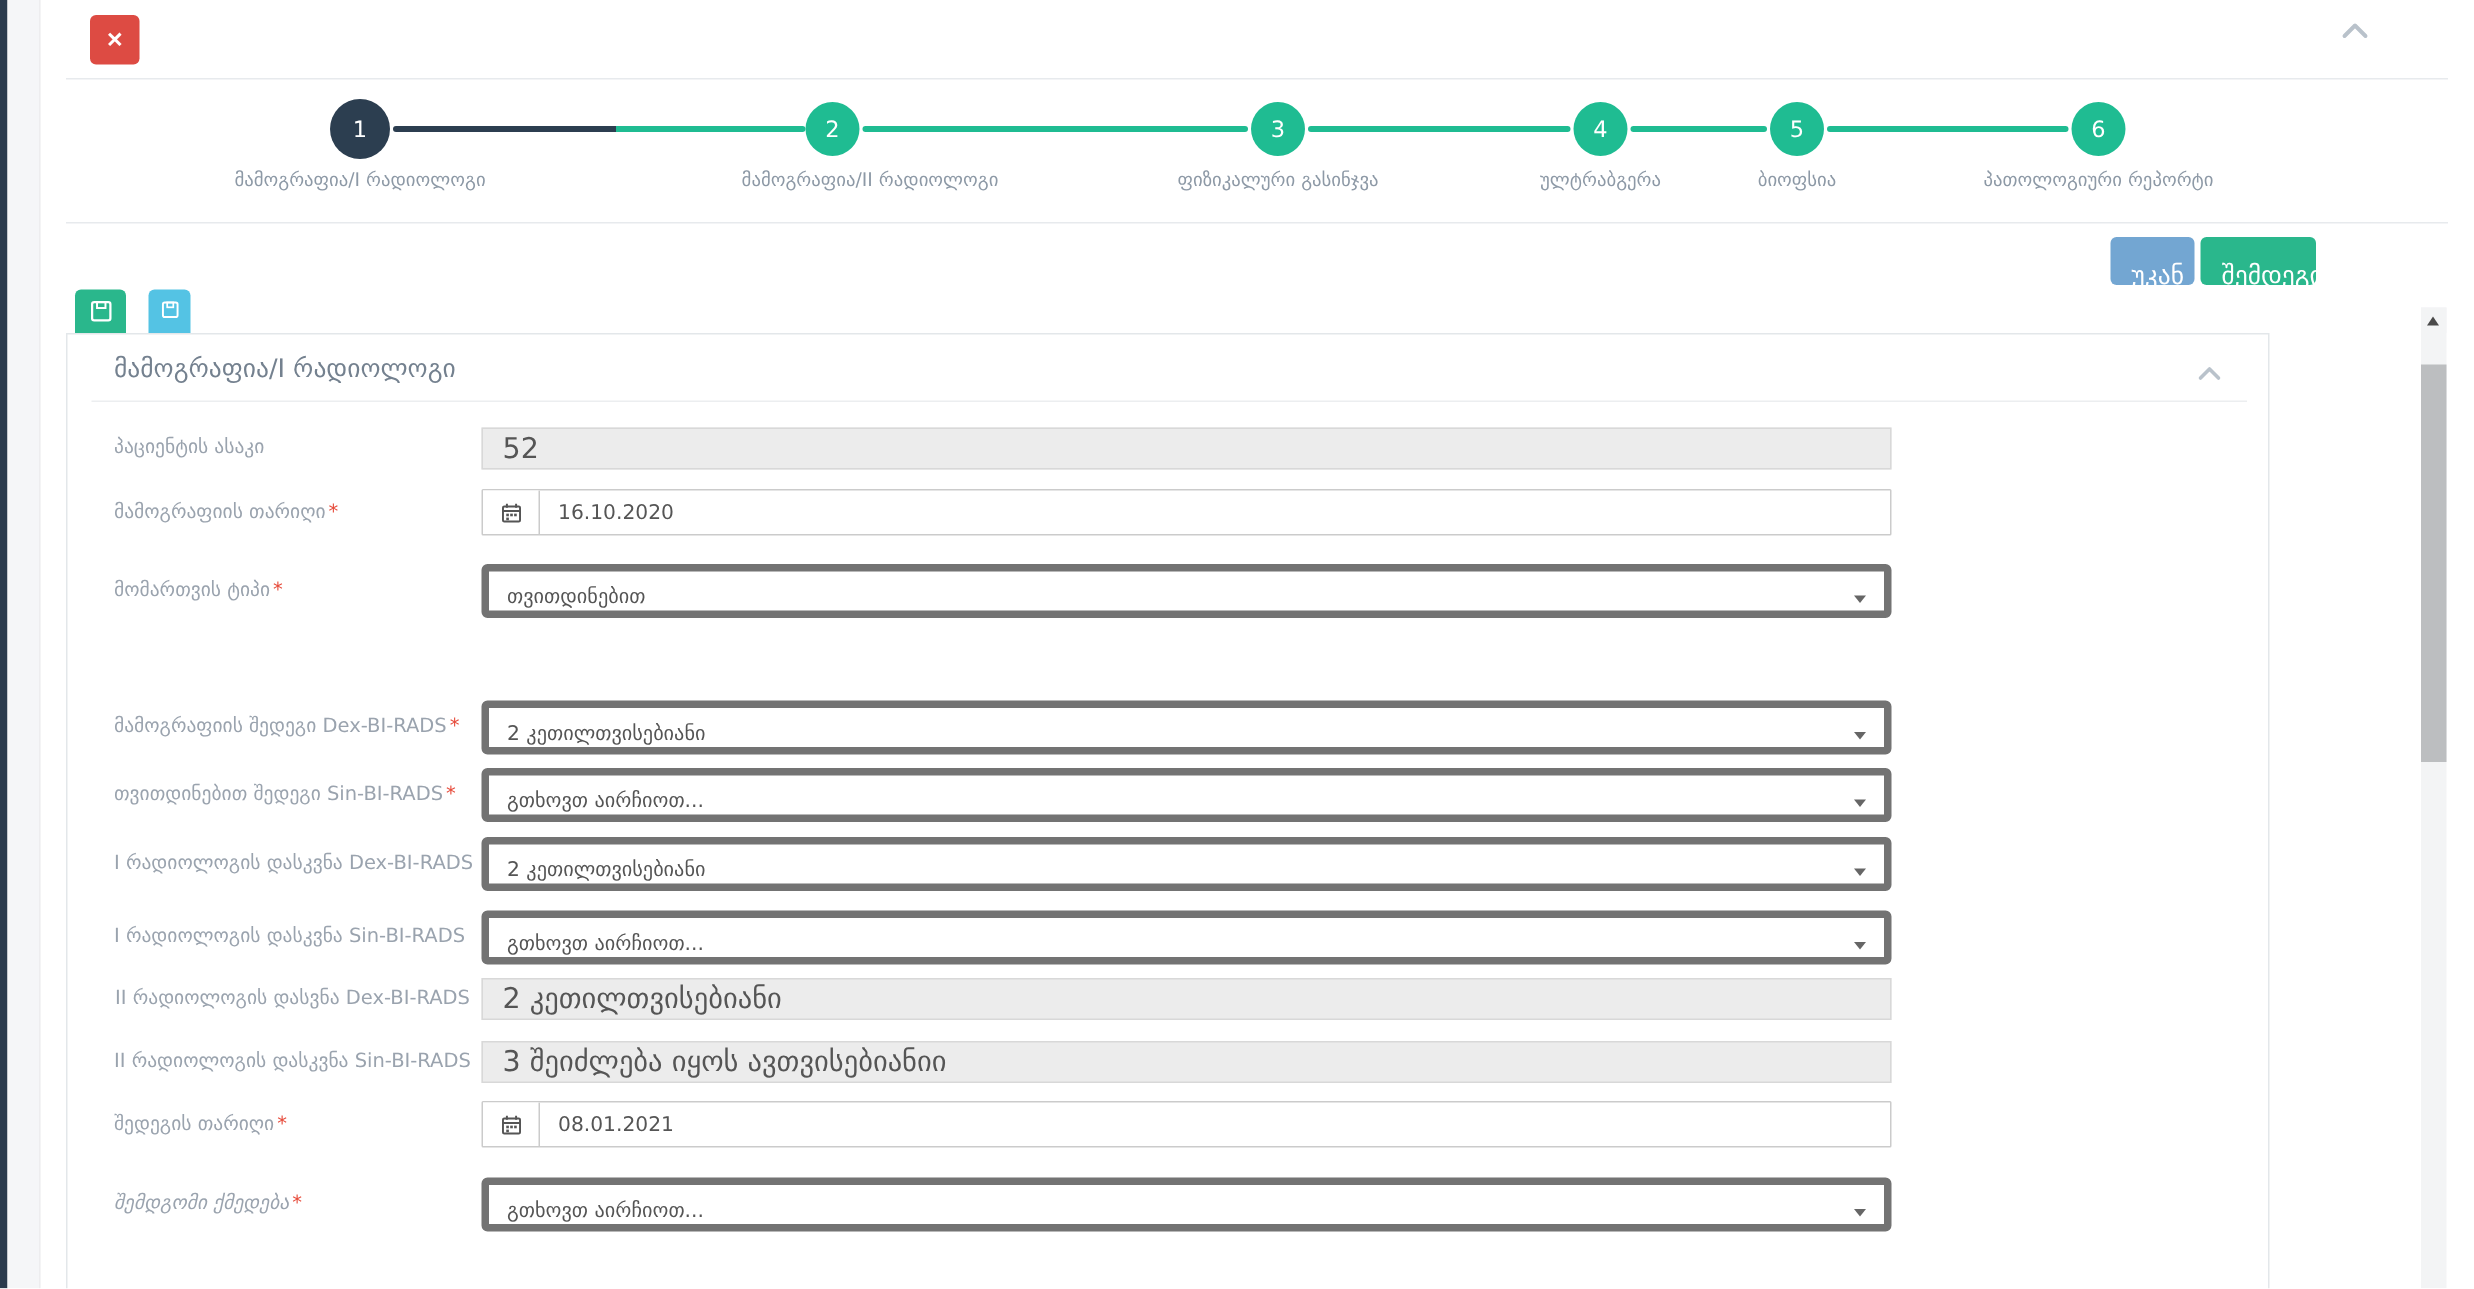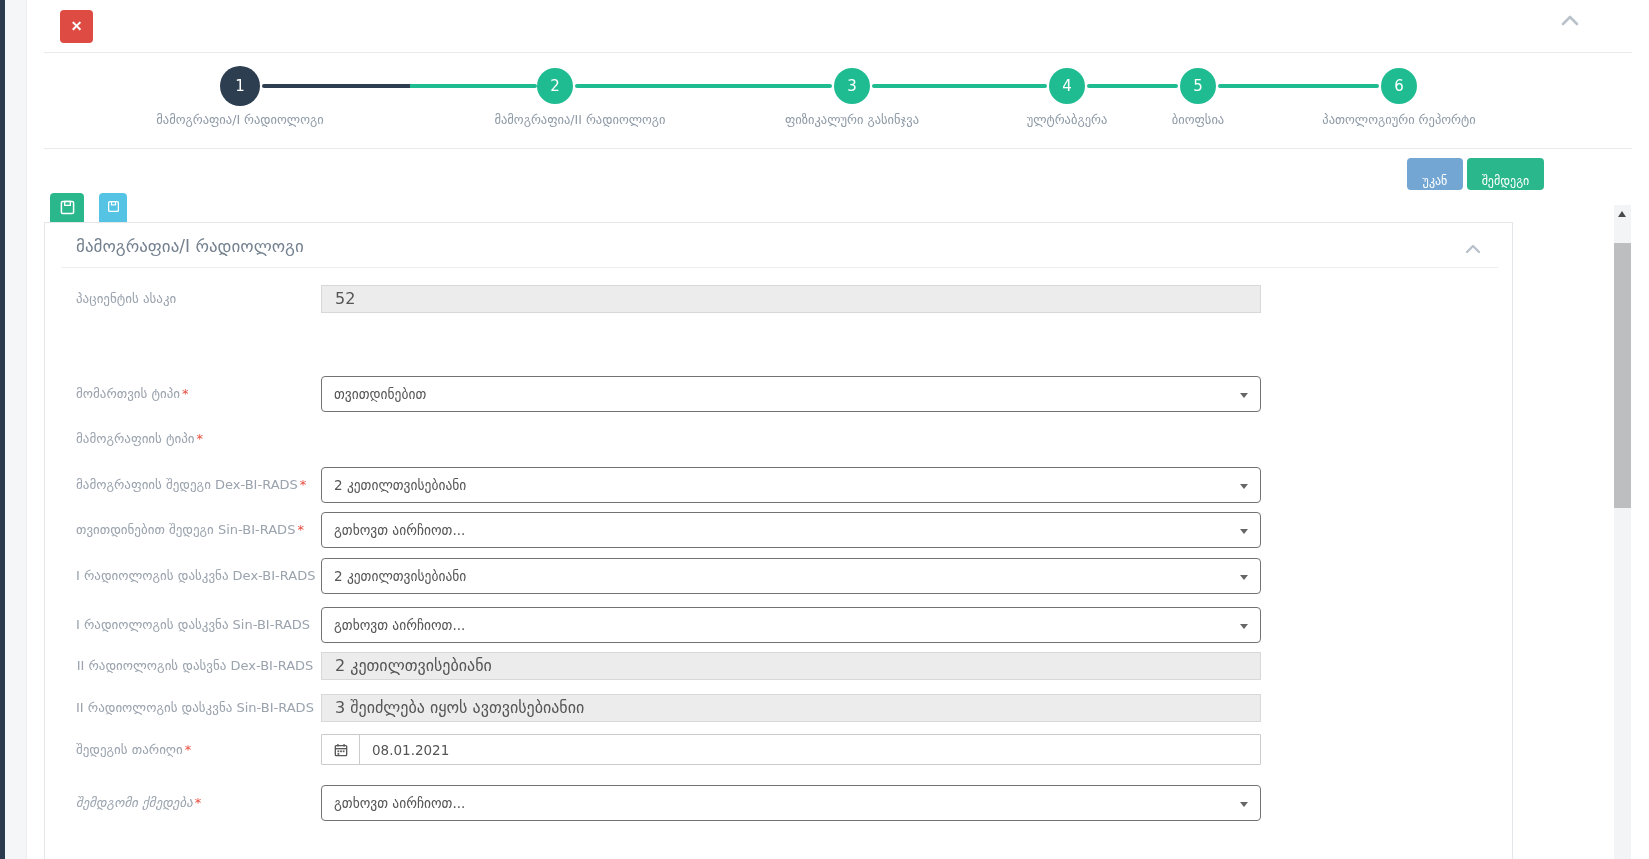--- a/index.html
+++ b/index.html
@@ -20,21 +20,21 @@
 
   
   .step-circle { position:absolute; border-radius:50%; background:#1fbc92; color:#fff; text-align:center; cursor:pointer; }
   .step-circle.dark { background:#2c3e50; }
   .step-num { font-size:15px; color:#fff; }
   .step-label { position:absolute; top:112px; transform:translateX(-50%); font-size:12.5px; color:#8d99a6; white-space:nowrap; }
   .connector { position:absolute; top:84px; height:4px; background:#1fbc92; border-radius:2px; }
   .connector.mix { background:linear-gradient(90deg,#2c3e50 0%,#2c3e50 54%,#1fbc92 54%,#1fbc92 100%); }
 
   
-  .btn { position:absolute; top:158px; height:32px; border:none; border-radius:4px; color:#fff; font-size:12px;
+  .btn { position:absolute; top:158px; height:32px; border:none; border-radius:4px; color:#fff; font-size:17px;
          font-family:"DejaVu Sans", sans-serif; cursor:pointer; padding:16px 14px; }
   .btn-back { left:1407px; width:56px; background:#73a6d2; }
   .btn-next { left:1467px; width:77px; background:#2ab78c; }
 
   
   .mini-btn { position:absolute; top:193px; height:34px; border:none; border-radius:4px; cursor:pointer; z-index:1;
               display:flex; justify-content:center; padding-top:7px; }
   .mini-green { left:50px; width:34px; background:#2ab78c; }
   .mini-blue  { left:99px; width:28px; background:#54c3e4; }
 
@@ -45,28 +45,28 @@
   .panel-chevron { position:absolute; left:1414px; top:16px; width:28px; height:20px; background:transparent; border:none; cursor:pointer; }
   .panel-divider { position:absolute; left:16px; top:44px; width:1437px; height:1px; background:#eceef0; }
 
   
   .row { position:absolute; left:0; width:100%; }
   .flabel { position:absolute; left:31px; width:240px; font-size:13px; color:#9aa3ae; }
   .req { color:#e74c3c; margin-left:2px; }
   .ctl { position:absolute; left:276px; width:940px; }
 
   .ro { height:28px; background:#ececec; border:1px solid #d8d8d8; line-height:26px; padding-left:13px;
-        font-size:16px; color:#555; overflow:hidden; white-space:nowrap; }
+        font-size:19px; color:#555; overflow:hidden; white-space:nowrap; }
 
   .dategroup { display:flex; height:31px; border:1px solid #cbcbcb; border-radius:1px; background:#fff; }
   .dateaddon { width:38px; border-right:1px solid #cbcbcb; display:flex; align-items:center; justify-content:center; background:#fff; }
   .dateinput { flex:1; border:none; outline:none; padding-left:12px; font-size:13.5px; color:#555;
                font-family:"DejaVu Sans", sans-serif; background:transparent; }
 
-  .select { height:36px; background:#fff; border:1px solid #737373; border-radius:4px; line-height:34px;
+  .select { height:36px; background:#fff; border:5px solid #737373; border-radius:4px; line-height:34px;
             padding-left:12px; font-size:13.5px; color:#555; cursor:pointer; position:absolute; }
   .caret { position:absolute; right:12px; top:16px; width:0; height:0;
            border-left:4px solid transparent; border-right:4px solid transparent; border-top:5px solid #666; }
 
   
   .scrollbar { position:absolute; left:1614px; top:205px; width:17px; height:654px; background:#f3f4f5; z-index:3; }
   .scroll-up { position:absolute; left:0; top:0; width:17px; height:17px; background:#f3f4f5; border:none; cursor:pointer; }
   .scroll-up::after { content:""; position:absolute; left:4px; top:6px; width:0; height:0;
                       border-left:4.5px solid transparent; border-right:4.5px solid transparent; border-bottom:6px solid #4a4a4a; }
   .scroll-thumb { position:absolute; left:0; top:38px; width:17px; height:265px; background:#bcbec0; cursor:grab; }
@@ -136,35 +136,52 @@
     </button>
     <div class="panel-divider"></div>
 
     <div class="row" style="top:62px; height:28px;">
       <div class="flabel" style="line-height:28px;">
         <span>პაციენტის ასაკი</span><span class="req"></span>
       </div>
       <div class="ctl ro">52</div>
     </div>
 
+    <div class="row" style="top:103px; height:31px;">
+      <div class="flabel" style="line-height:31px;">
+        <span>მამოგრაფიის თარიღი</span><span class="req">*</span>
+      </div>
+      <div class="ctl dategroup">
+        <span class="dateaddon">
+          <svg width="14" height="14" viewBox="0 0 16 16">
+            <rect x="1.5" y="3" width="13" height="11.5" rx="1" stroke="#555" stroke-width="1.5" fill="none"></rect>
+            <line x1="1.5" y1="6.5" x2="14.5" y2="6.5" stroke="#555" stroke-width="1.5"></line>
+            <line x1="4.5" y1="1" x2="4.5" y2="4" stroke="#555" stroke-width="1.5"></line>
+            <line x1="11.5" y1="1" x2="11.5" y2="4" stroke="#555" stroke-width="1.5"></line>
+            <rect x="4" y="8.5" width="2" height="2" fill="#555"></rect>
+              <rect x="7" y="8.5" width="2" height="2" fill="#555"></rect>
+            <rect x="10" y="8.5" width="2" height="2" fill="#555"></rect>
+              <rect x="4" y="11.5" width="2" height="2" fill="#555"></rect>
+          </svg>
+        </span>
+        <input class="dateinput" value="16.10.2020" style="">
+      </div>
+    </div>
 
     <div class="row" style="top:153px; height:36px;">
       <div class="flabel" style="line-height:36px;">
         <span>მომართვის ტიპი</span><span class="req">*</span>
       </div>
       <div class="ctl select">
         <span>თვითდინებით</span>
         <span class="caret"></span>
       </div>
     </div>
 
     <div class="row" style="top:198px; height:36px;">
-      <div class="flabel" style="line-height:36px;">
-        <span>მამოგრაფიის ტიპი</span><span class="req">*</span>
-      </div>
     </div>
 
     <div class="row" style="top:244px; height:36px;">
       <div class="flabel" style="line-height:36px;">
         <span>მამოგრაფიის შედეგი Dex-BI-RADS</span><span class="req">*</span>
       </div>
       <div class="ctl select">
         <span>2 კეთილთვისებიანი</span>
         <span class="caret"></span>
       </div>

